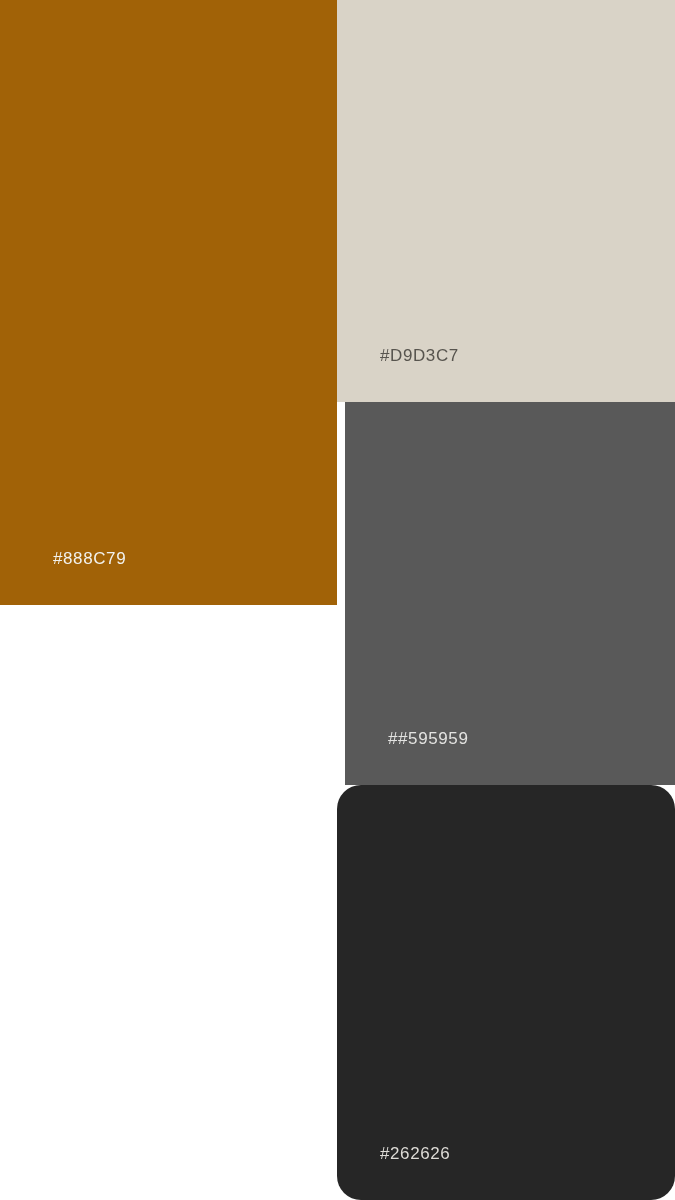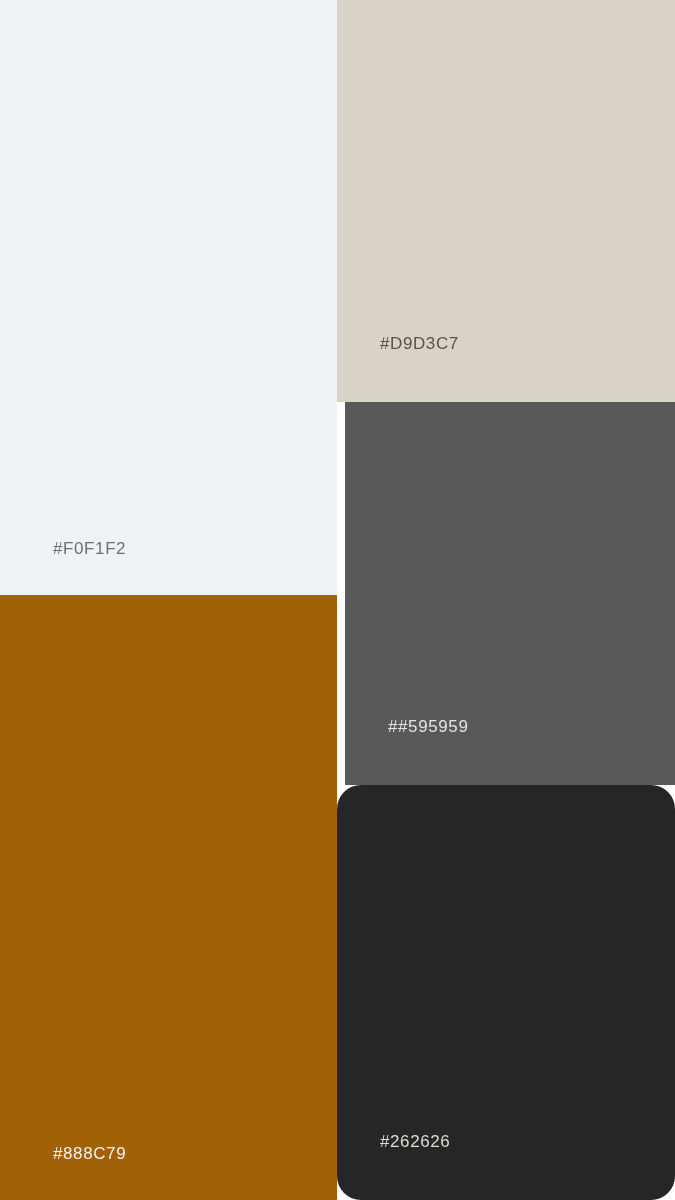--- a/index.html
+++ b/index.html
@@ -54,33 +54,30 @@
   .sw-d9d3c7 { height: 402px; }
   .sw-595959 { height: 383px; margin-left: 8px; }
   .sw-262626 { height: 415px; }
   
   .column-left .swatch-label {
     padding-left: 53px;
     padding-bottom: 38px;
   }
   .column-right .swatch-label {
     padding-left: 43px;
-    padding-bottom: 50px;
+    padding-bottom: 38px;
   }
 </style>
 </head>
 <body>
 
 <div class="palette">
 
   <div class="column column-left">
 
-    <div class="swatch sw-f0f1f2" style="background-color:#F0F1F2;color:#6E7073;">
-      <span class="swatch-label">#F0F1F2</span>
-    </div>
 
     <div class="swatch sw-888c79" style="background-color:#a16207;color:#F2F2EE;">
       <span class="swatch-label">#888C79</span>
     </div>
 
   </div>
 
   <div class="column column-right">
 
     <div class="swatch sw-d9d3c7" style="background-color:#D9D3C7;color:#57544E;">

